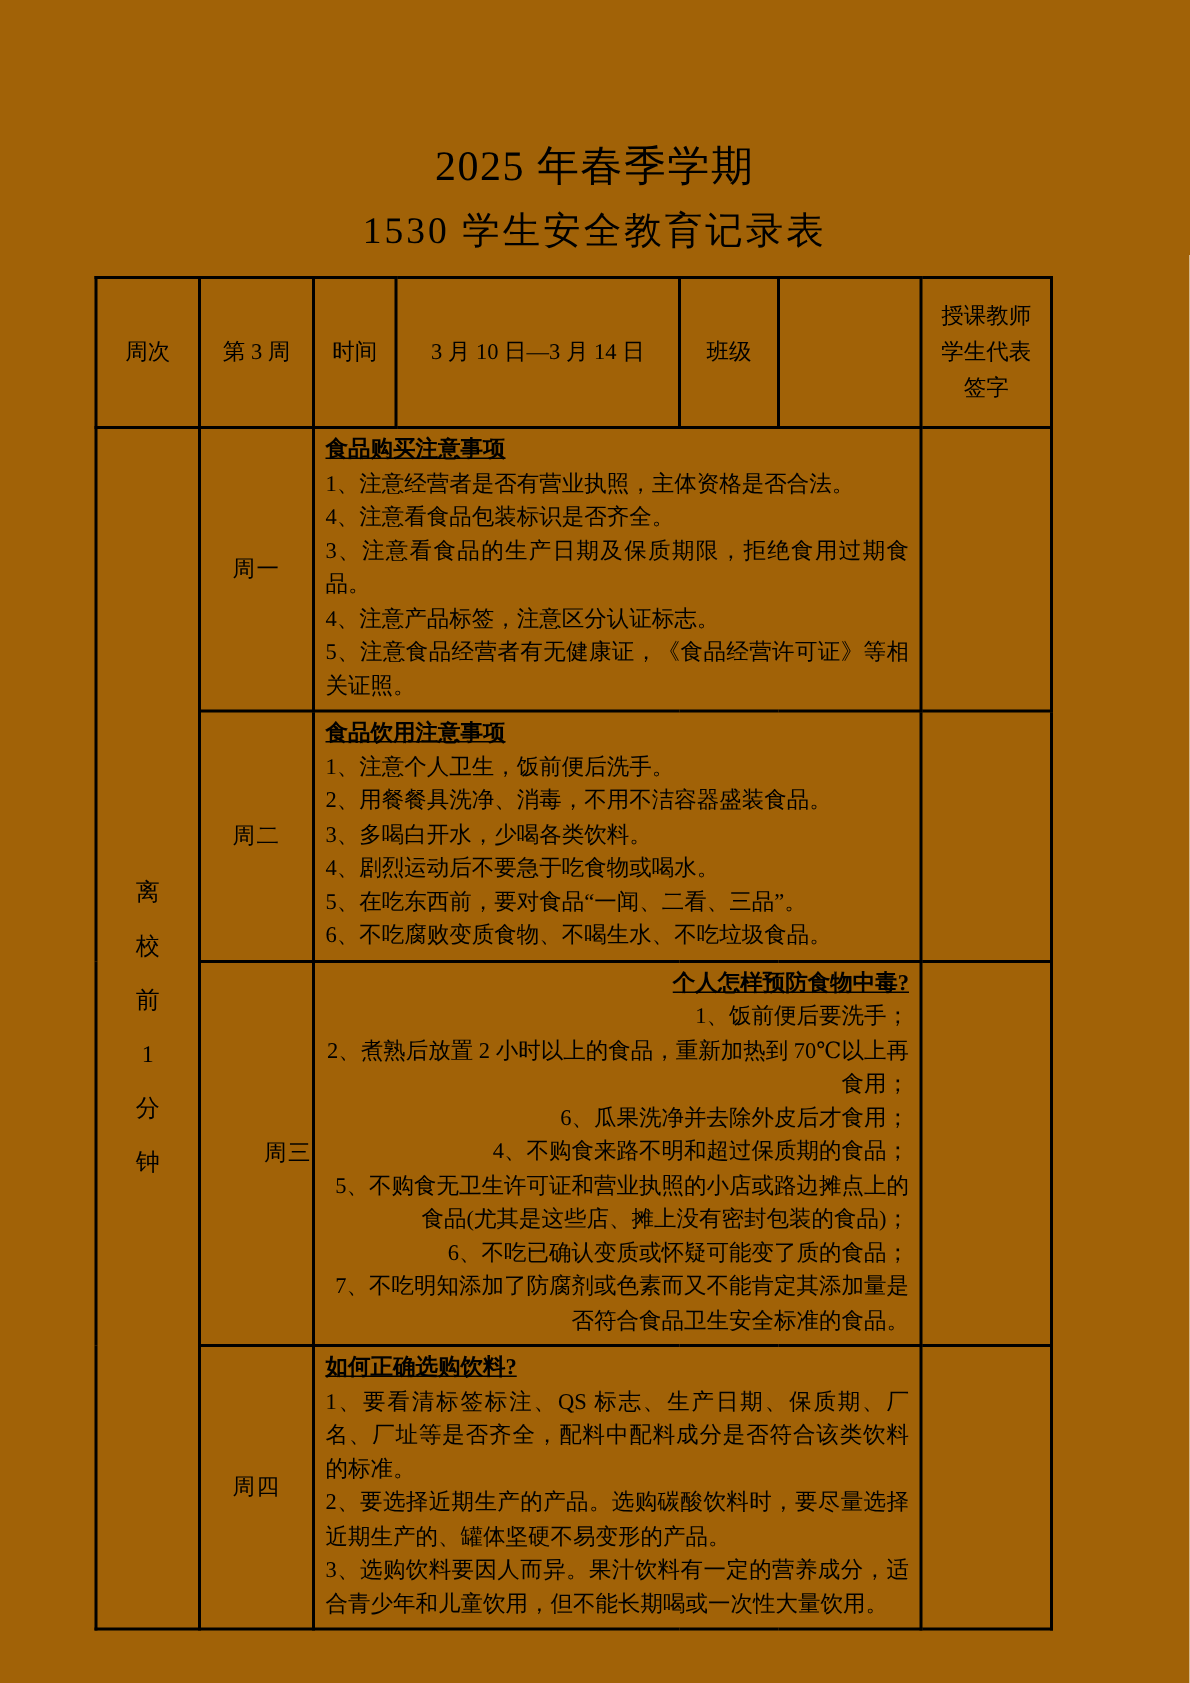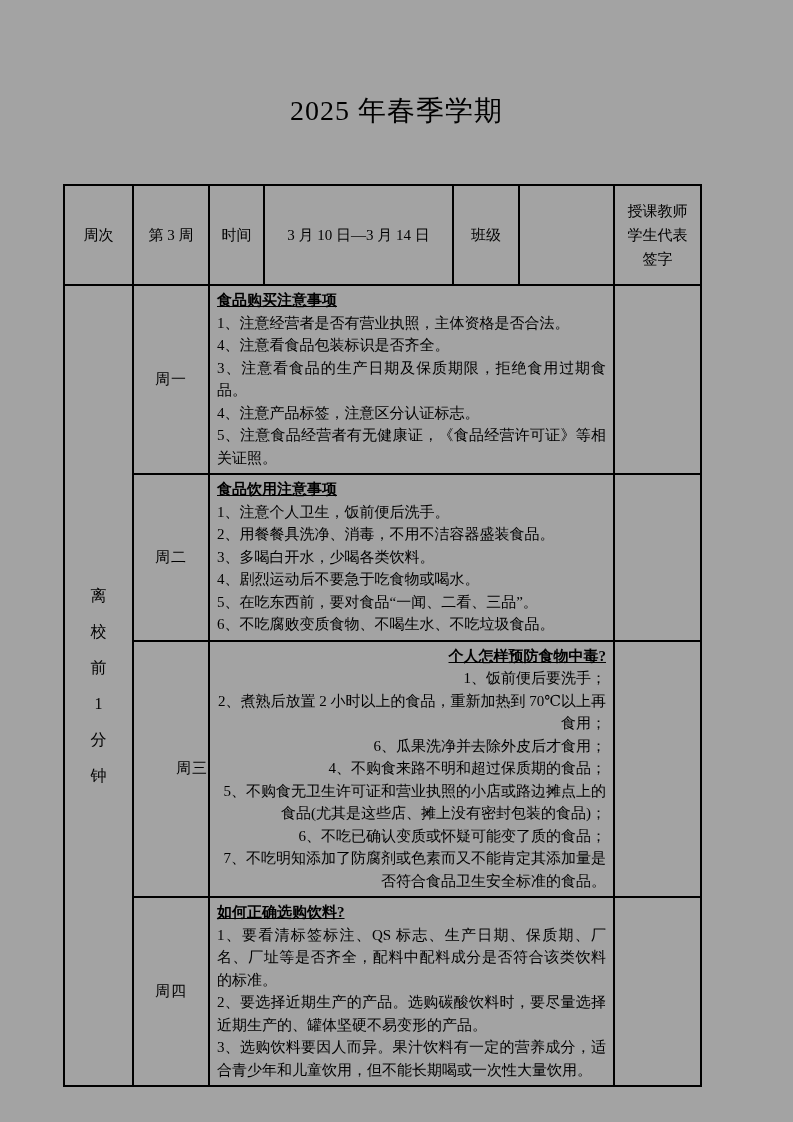--- a/index.html
+++ b/index.html
@@ -6,21 +6,21 @@
   html, body { background: #ffffff; }
   body {
     font-family: "Liberation Serif", "DejaVu Serif", serif;
     color: #000;
     width: 793px;
   }
   .page {
     position: relative;
     width: 793px;
     height: 1122px;
-    background: #a3a3a3;
+    background: #a16207;
     overflow: hidden;
   }
   .doc-title {
     position: absolute;
     top: 92px;
     left: 0;
     width: 100%;
     text-align: center;
     font-size: 28px;
     font-weight: normal;
@@ -71,20 +71,21 @@
   .r2 td { height: 147px; }
   .r3 td { height: 230px; text-align: right; }
   .r4 td { height: 187px; }
 </style>
 </head>
 <body>
 
 <div class="page">
 
   <div class="doc-title">2025 年春季学期</div>
+  <div class="doc-subtitle">1530 学生安全教育记录表</div>
 
   <table class="record-table">
     <colgroup>
       <col style="width:69px">
         <col style="width:76px">
         <col style="width:55px">
       <col style="width:189px">
         <col style="width:66px">
         <col style="width:95px">
       <col style="width:87px">

